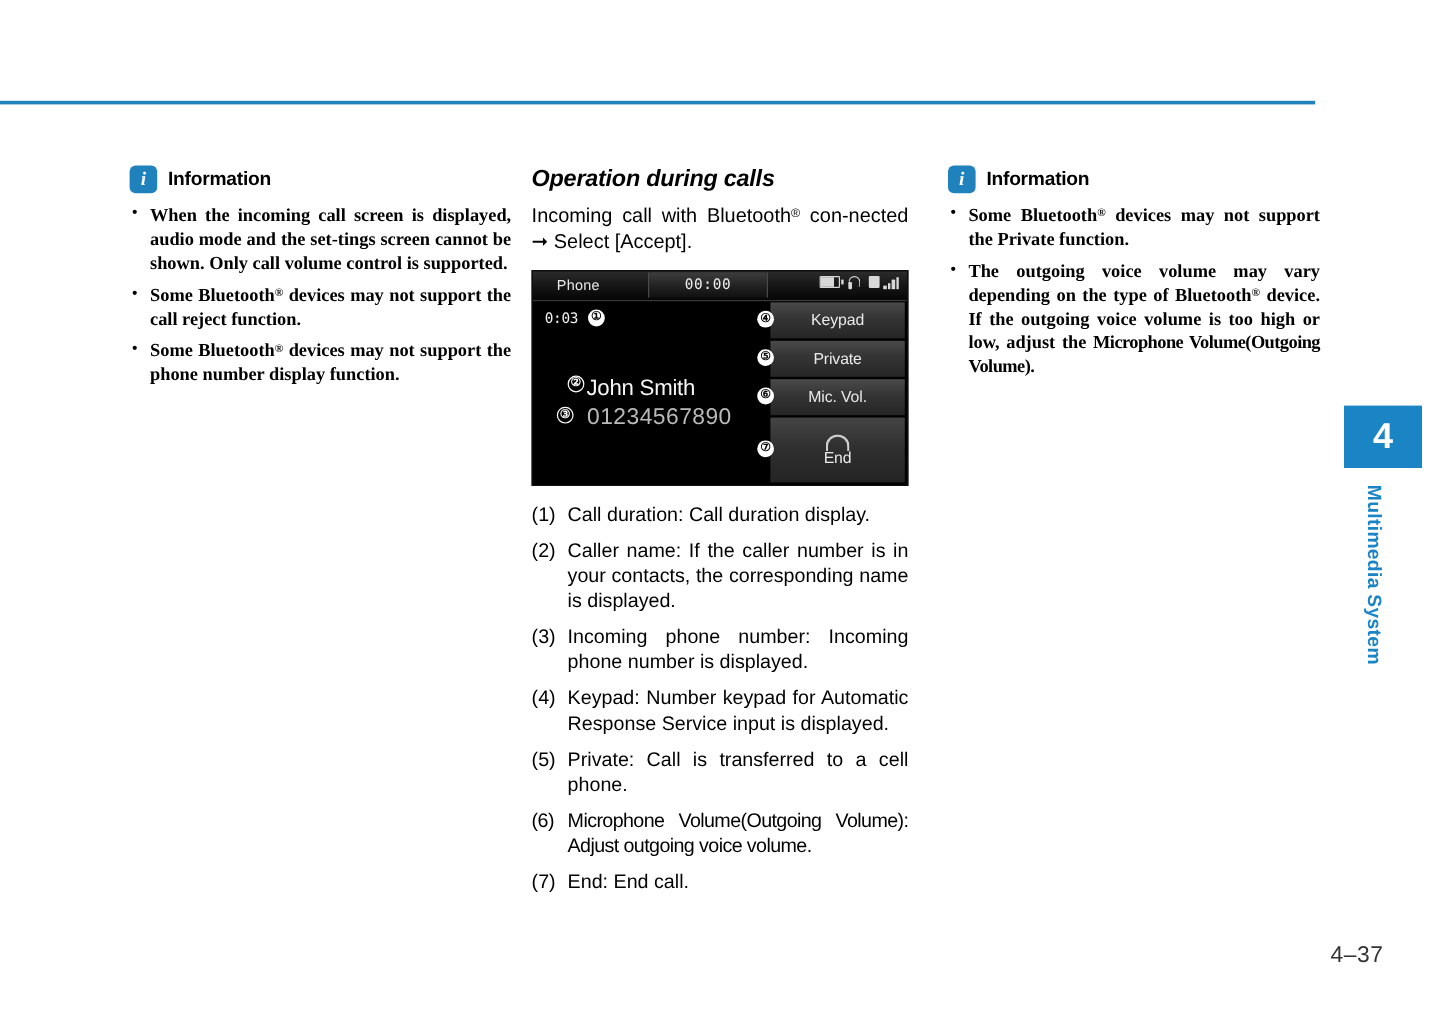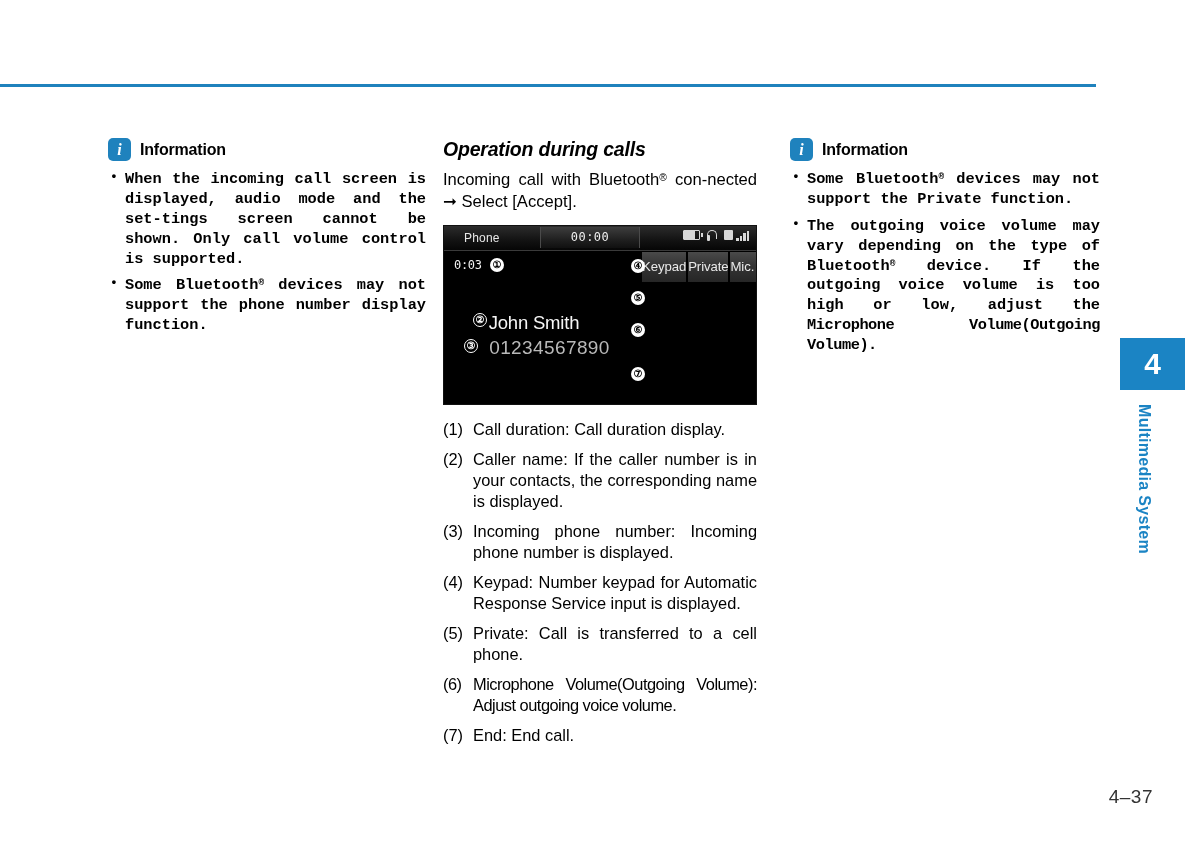--- a/index.html
+++ b/index.html
@@ -67,21 +67,21 @@
 
   ul.info-list {
     list-style: none;
     margin: 0;
     padding: 0;
   }
   ul.info-list > li {
     position: relative;
     padding-left: 17px;
     margin-bottom: 7px;
-    font-family: Liberation Mono, monospace;
+    font-family: Liberation Serif, serif;
     font-weight: bold;
     font-size: 15.3px;
     line-height: 1.30;
     color: #000000;
     text-align: justify;
     text-justify: inter-word;
     hyphens: manual;
   }
   ul.info-list > li::before {
     content: "\2022";
@@ -256,21 +256,21 @@
     font-size: 19px;
     letter-spacing: 0.4px;
     padding-left: 31px;
   }
 
   .ps-panel {
     position: absolute;
     right: 2px; top: 2px;
     width: 112px; bottom: 2px;
     display: flex;
-    flex-direction: row;
+    flex-direction: column;
     gap: 2px;
   }
   .ps-btn {
     flex: 0 0 auto;
     height: 30px;
     background: linear-gradient(180deg,#4a4a4a 0%,#343434 45%,#262626 100%);
     color: #e9e9e9;
     font-size: 13.2px;
     display: flex;
     align-items: center;
@@ -397,20 +397,21 @@
 
 <div class="top-rule"></div>
 
 <div class="col col-left">
   <div class="info-head">
     <span class="info-icon">i</span>
     <span class="info-title">Information</span>
   </div>
   <ul class="info-list">
     <li>When the incoming call screen is displayed, audio mode and the set-tings screen cannot be shown. Only call volume control is supported.</li>
+    <li>Some Bluetooth<sup class="reg">®</sup> devices may not support the call reject function.</li>
     <li>Some Bluetooth<sup class="reg">®</sup> devices may not support the phone number display function.</li>
   </ul>
 </div>
 
 <div class="col col-mid">
   <h2 class="sec-head">Operation during calls</h2>
   <p class="sec-para">Incoming call with Bluetooth<sup class="reg">®</sup> con-nected ➞ Select [Accept].</p>
 
   <div class="phone-shot">
     <div class="ps-titlebar">

